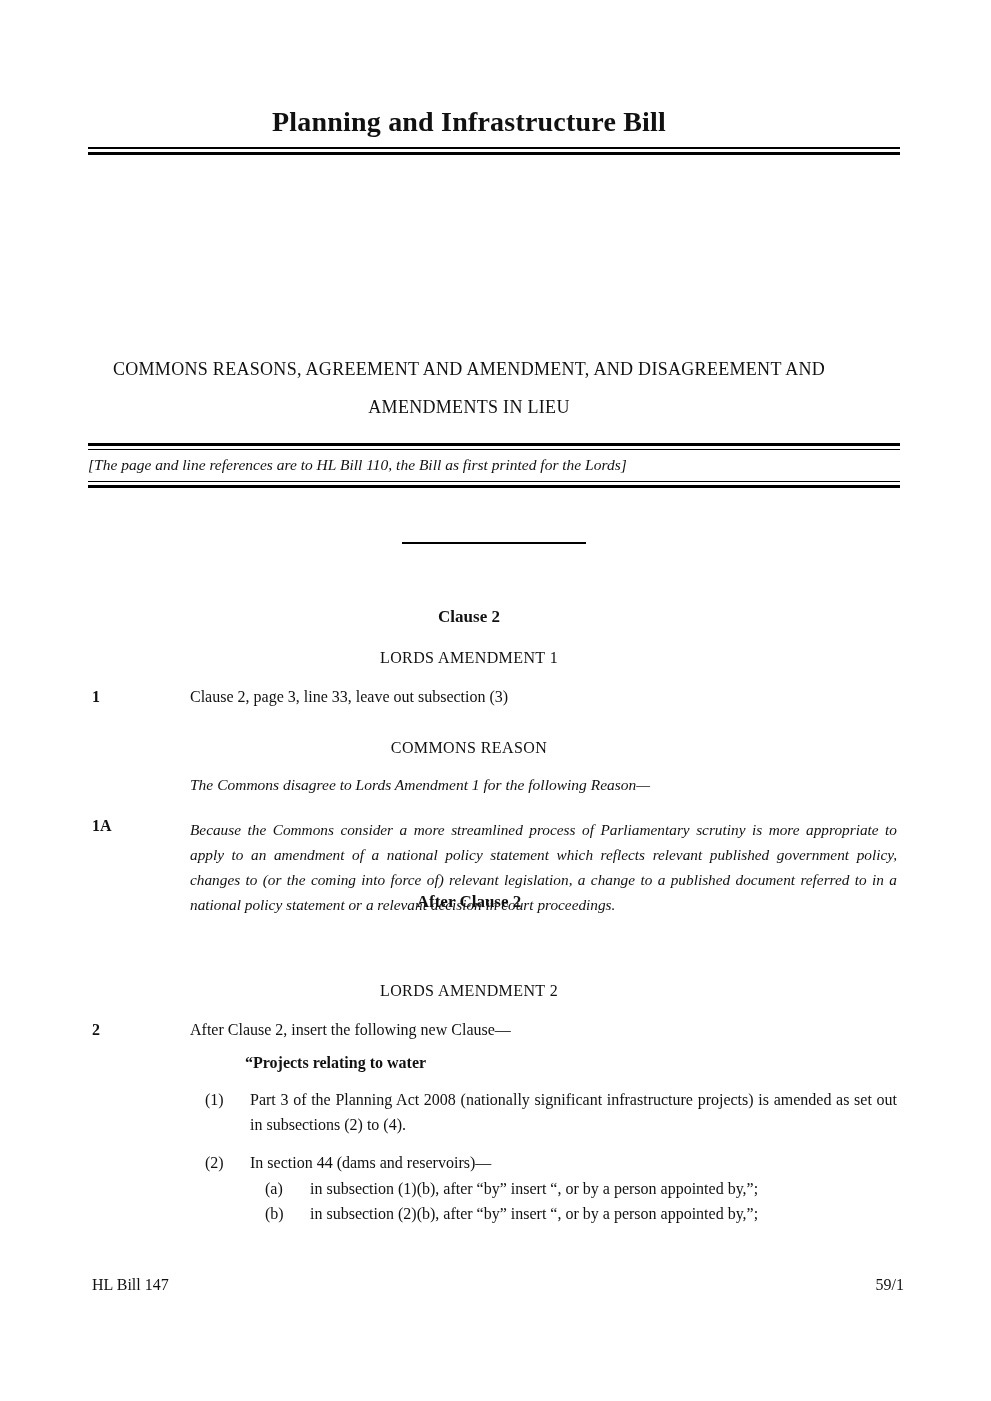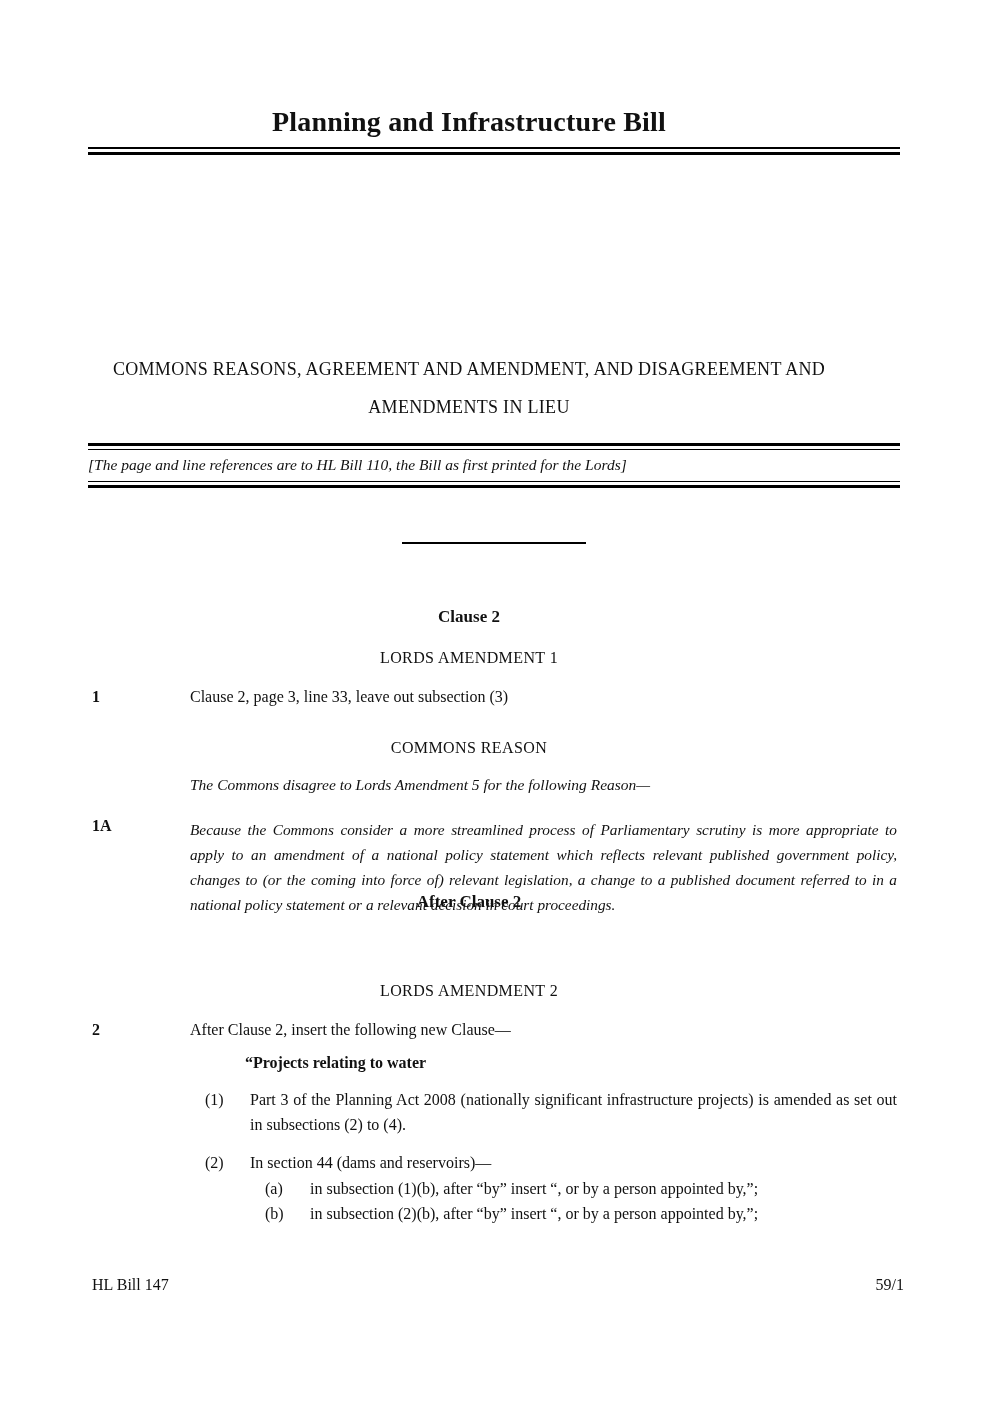--- a/index.html
+++ b/index.html
@@ -179,21 +179,21 @@
 
   <div class="center-head amend-head" style="top:649px;">LORDS AMENDMENT 1</div>
 
   <div class="item" style="top:688px;">
     <div class="num">1</div>
     <div class="txt">Clause 2, page 3, line 33, leave out subsection (3)</div>
   </div>
 
   <div class="center-head amend-head" style="top:739px;">COMMONS REASON</div>
 
-  <div class="intro-italic" style="top:776px;">The Commons disagree to Lords Amendment 5 for the following Reason—</div>
+  <div class="intro-italic" style="top:776px;">The Commons disagree to Lords Amendment 1 for the following Reason—</div>
 
   <div class="item" style="top:817px;">
     <div class="num">1A</div>
     <div class="txt italic">Because the Commons consider a more streamlined process of Parliamentary scrutiny is more appropriate to apply to an amendment of a national policy statement which reflects relevant published government policy, changes to (or the coming into force of) relevant legislation, a change to a published document referred to in a national policy statement or a relevant decision in court proceedings.</div>
   </div>
 
   <div class="center-head bold" style="top:892px;">After Clause 2</div>
 
   <div class="center-head amend-head" style="top:982px;">LORDS AMENDMENT 2</div>
 

